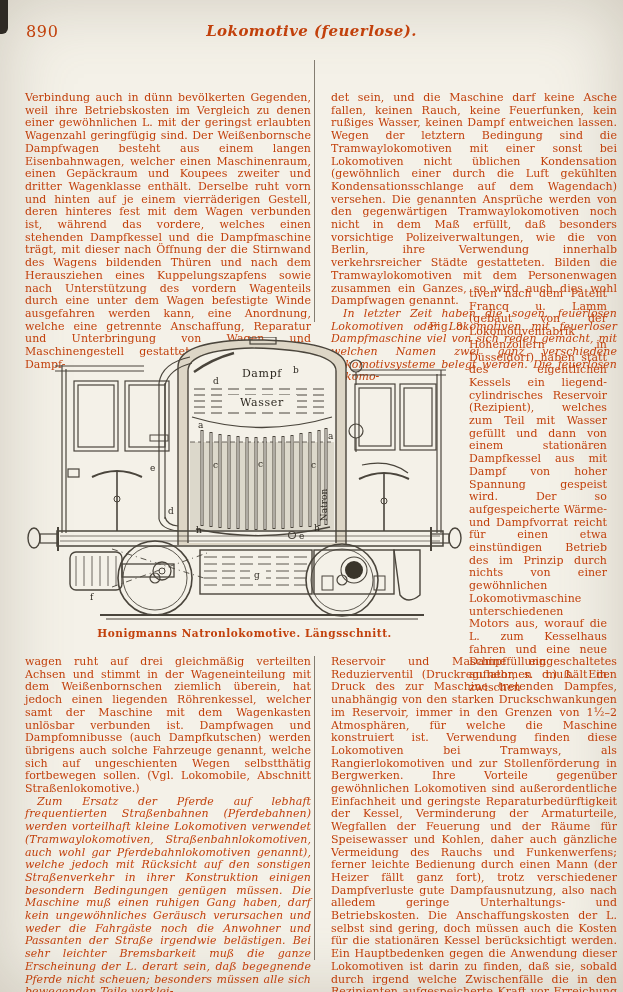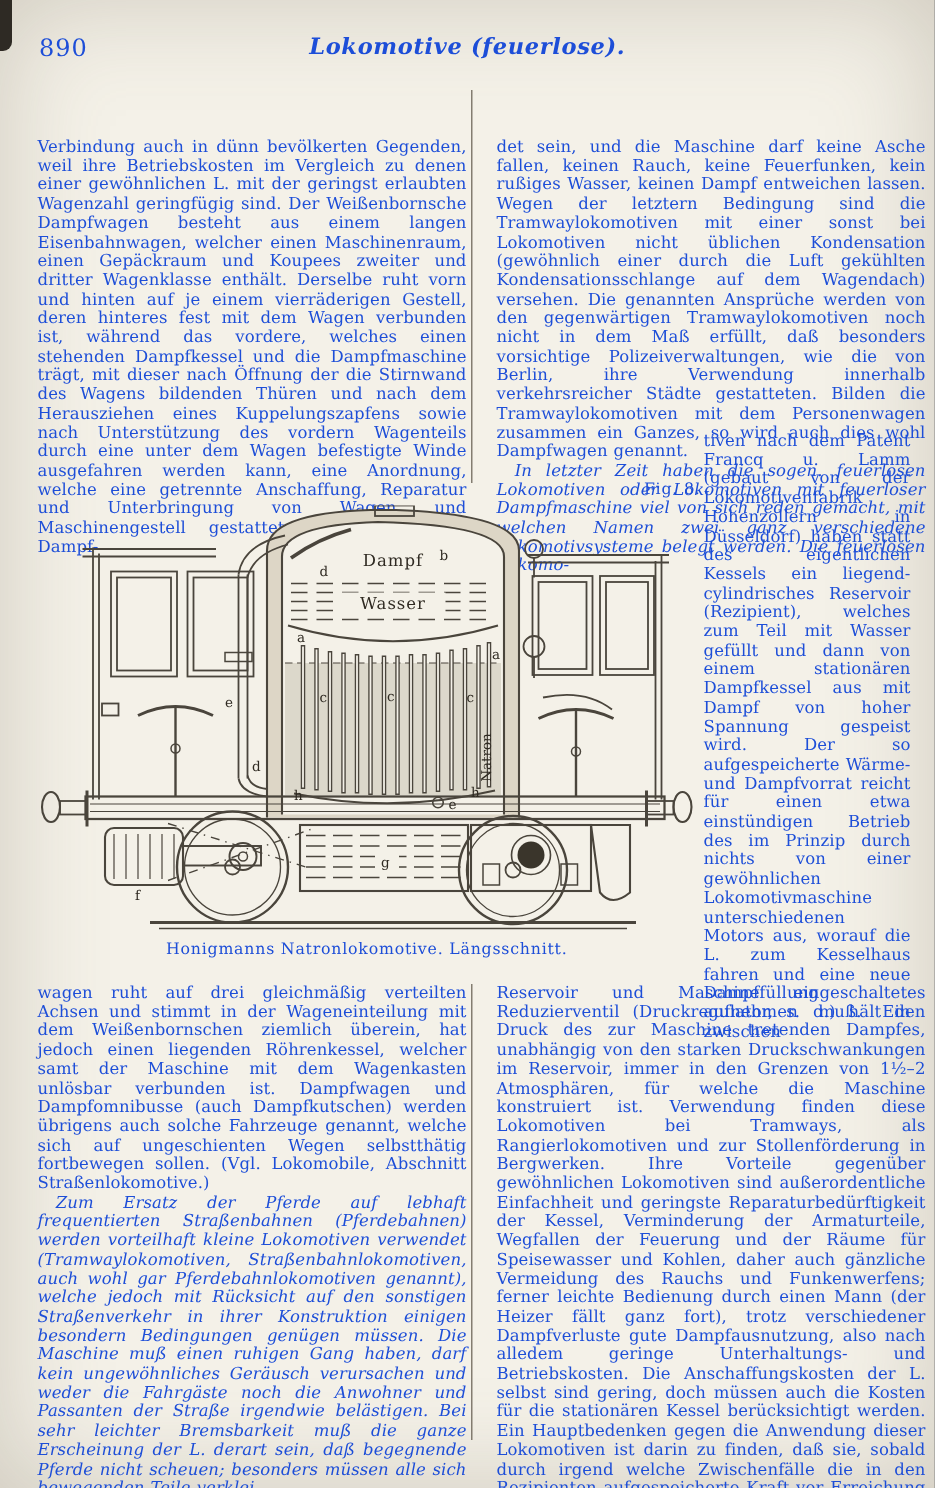--- a/index.html
+++ b/index.html
@@ -2,21 +2,21 @@
 <html><head>
 <meta charset="utf-8">
 <style>
   html,body{margin:0;padding:0;background:#888;}
   .page{
     position:relative;
     width:623px;height:992px;
     background:#f4f1e8;
     box-shadow:inset 0 0 70px rgba(110,100,80,.28);
     font-family:"DejaVu Serif","Liberation Serif",serif;
-    color:#1d4ed8;
+    color:#c2410c;
     overflow:hidden;
   }
   .scan-mark{
     position:absolute;left:0;top:0;width:8px;height:34px;
     background:#2e2a24;border-bottom-right-radius:6px;
   }
   .page-number{
     position:absolute;left:26px;top:22px;
     font-size:16px;letter-spacing:.04em;
   }
@@ -42,21 +42,21 @@
   .divider.bottom{top:656px;height:304px;}
   .fig-label{
     position:absolute;left:22px;top:320px;width:445px;
     text-align:right;font-size:10.5px;letter-spacing:.05em;
   }
   .figure-wrap{
     position:absolute;left:22px;top:337px;width:445px;height:286px;
   }
   .fig-caption{
     position:absolute;left:22px;top:627px;width:445px;
-    text-align:center;font-size:10.5px;letter-spacing:.05em;font-weight:400;
+    text-align:center;font-size:10.5px;letter-spacing:.05em;font-weight:700;
   }
   svg .ln{stroke:#4a453c;fill:none;}
   svg text{fill:#2f2a22;font-family:"DejaVu Serif","Liberation Serif",serif;}
   svg .lbl{font-size:9px;}
   svg .big{font-size:11px;letter-spacing:.06em;}
 </style>
 </head>
 <body>
 
 <div class="page">

